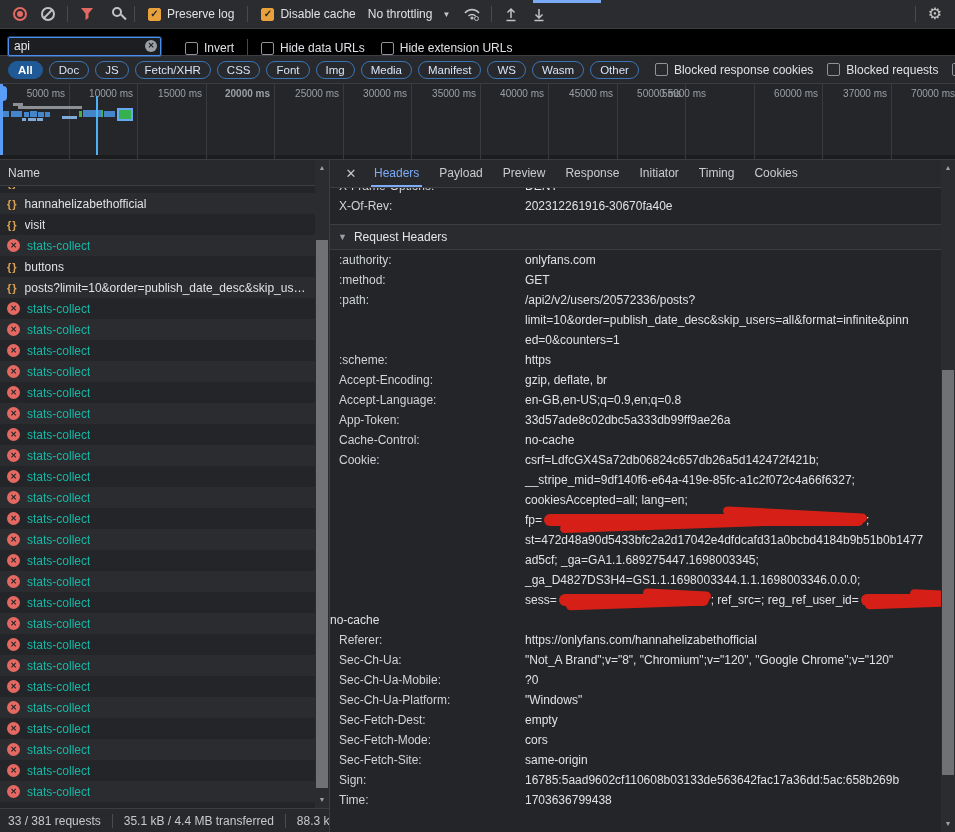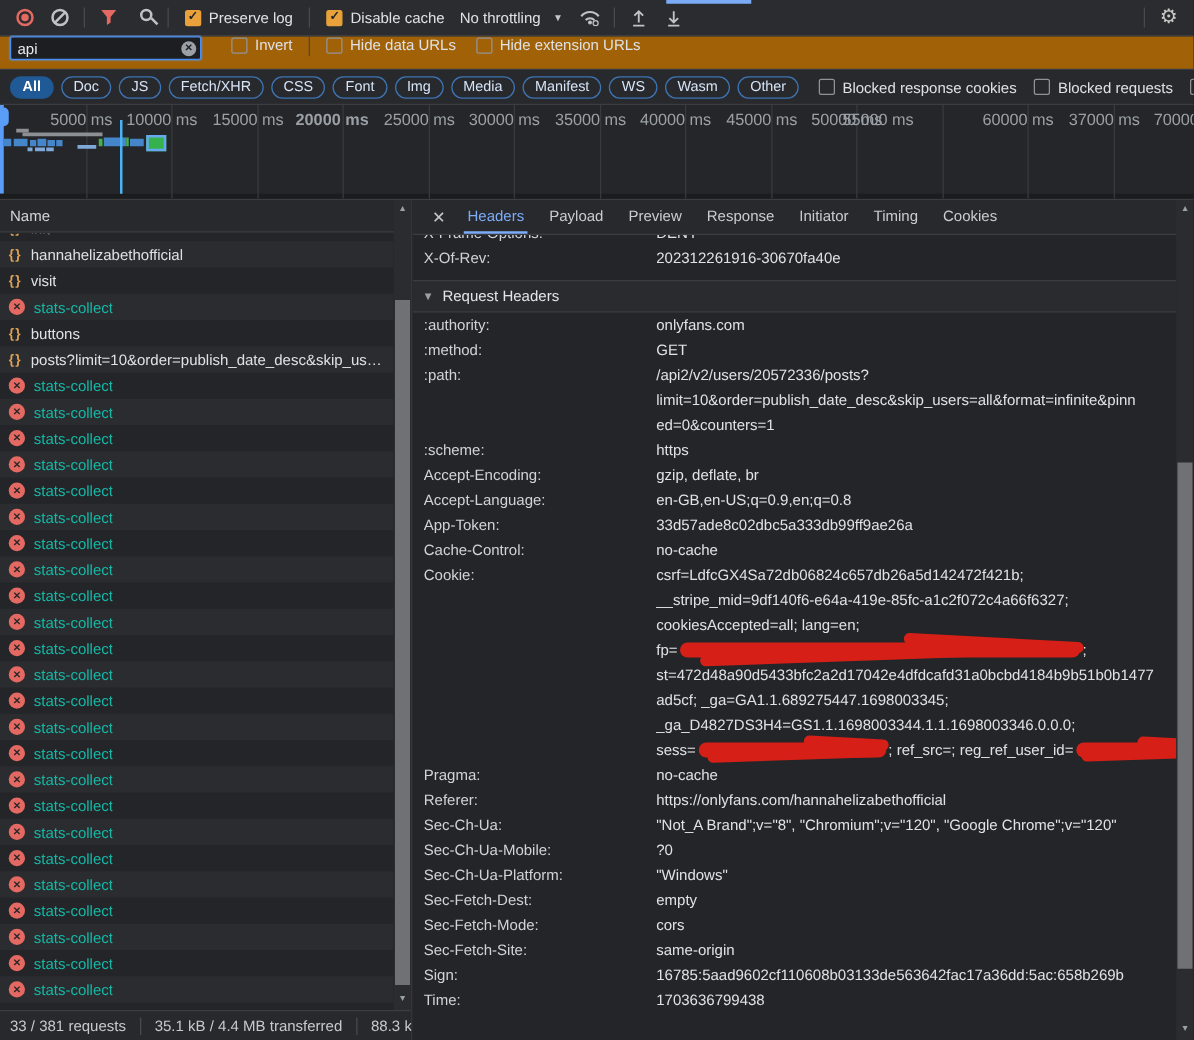--- a/index.html
+++ b/index.html
@@ -24,35 +24,35 @@
   .ic-search::after { content:""; position:absolute; left:6px; top:7px; width:7px; height:2px; background:#c0c3c6; transform:rotate(45deg); }
   .gear { color:#c4c7c5; font-size:16px; line-height:16px; }
   .caret { font-size:8px; color:#c4c7c5; margin-left:10px; }
 
   .check { display:flex; align-items:center; gap:6px; font-size:12px; color:#dfe1e5; margin:0 8px; white-space:nowrap; }
   .box { width:13px; height:13px; border:1.5px solid #90949a; border-radius:2px; flex:none; display:flex; align-items:center; justify-content:center; }
   .box.on { background:#e9a13b; border-color:#e9a13b; color:#25262a; font-size:10px; font-weight:bold; line-height:10px; }
   .throttle { font-size:12px; color:#dfe1e5; display:flex; align-items:center; margin-left:4px; }
 
   
-  .filter-row { height:27px; background:#a16207; border-bottom:1px solid #3c3d40; display:flex; align-items:flex-start; padding:0 8px; }
+  .filter-row { height:27px; background:#000000; border-bottom:1px solid #3c3d40; display:flex; align-items:flex-end; padding:0 8px; }
   .search-wrap { position:relative; width:153px; height:19px; flex:none; margin-right:16px; }
   .search-input { width:100%; height:100%; background:#1d1e21; border:1px solid #4a8ff0; box-shadow:0 0 0 1px rgba(90,157,248,.4); border-radius:2px; color:#e8eaed; font-size:12px; font-family:"Liberation Sans",sans-serif; padding:0 18px 0 5px; outline:none; }
   .ic-x { position:absolute; right:4px; top:3.5px; width:12px; height:12px; border-radius:50%; background:#9aa0a6; color:#1d1e21; font-size:8px; line-height:12px; text-align:center; font-weight:bold; }
 
   
   .pills-row { height:28px; background:#28292c; border-bottom:1px solid #3c3d40; display:flex; align-items:center; padding:0 8px; }
   .pill { height:18px; padding:0 9px; border:1px solid #3d74b3; border-radius:10px; color:#d6e4f7; font-size:11.5px; display:flex; align-items:center; margin-right:6px; flex:none; white-space:nowrap; }
   .pill.sel { background:#1f5a96; border-color:#1f5a96; color:#ffffff; font-weight:bold; }
   .pills-row .check { margin:0 7px; }
 
   
   .overview { height:76px; position:relative; background:#252629; border-bottom:1px solid #3c3d40; overflow:hidden; }
   .tl-grid { position:absolute; top:0; bottom:0; width:1px; background:#393a3d; }
-  .tl-label { position:absolute; top:4px; font-size:13px; color:#9aa0a6; transform:translateX(-100%); padding-right:4px; white-space:nowrap;margin-left:25px; }
+  .tl-label { position:absolute; top:4px; font-size:10px; color:#9aa0a6; transform:translateX(-100%); padding-right:4px; white-space:nowrap; }
   .tl-bar { position:absolute; }
   .c-g { background:#8c8f93; }
   .c-b { background:#4585c9; }
   .c-lb { background:#7fa9d8; }
   .c-gr { background:#43b04c; }
   .c-sel { background:#35b24e; border:2px solid #67a9f0; }
   .cursor { position:absolute; width:2px; background:#49b3f5; top:12px; bottom:4px; }
   .ov-handle { position:absolute; left:0; top:0; bottom:4px; width:3px; background:#5a9df8; }
   .ov-knob { position:absolute; left:0; top:2px; width:7px; height:15px; background:#5a9df8; border-radius:0 4px 4px 0; }
   .ov-bottom { position:absolute; left:0; right:0; bottom:0; height:4px; background:#1b1c1e; }
@@ -497,21 +497,20 @@
                 <div class="v-line"><span>__stripe_mid=9df140f6-e64a-419e-85fc-a1c2f072c4a66f6327;</span></div>
                 <div class="v-line"><span>cookiesAccepted=all; lang=en;</span></div>
                 <div class="v-line"><span>fp=</span><span class="scribble" style="width: 320px;"></span><span>;</span></div>
                 <div class="v-line"><span>st=472d48a90d5433bfc2a2d17042e4dfdcafd31a0bcbd4184b9b51b0b1477</span></div>
                 <div class="v-line"><span>ad5cf; _ga=GA1.1.689275447.1698003345;</span></div>
                 <div class="v-line"><span>_ga_D4827DS3H4=GS1.1.1698003344.1.1.1698003346.0.0.0;</span></div>
                 <div class="v-line"><span>sess=</span><span class="scribble" style="width: 150px;"></span><span>; ref_src=; reg_ref_user_id=</span><span class="scribble" style="width: 88px;"></span></div>
               </div>
   </div>
             <div class="kv">
-    <div class="k">Pragma:</div>
     <div class="v">
                 <div class="v-line"><span>no-cache</span></div>
               </div>
   </div>
             <div class="kv">
     <div class="k">Referer:</div>
     <div class="v">
                 <div class="v-line"><span>https://onlyfans.com/hannahelizabethofficial</span></div>
               </div>
   </div>

